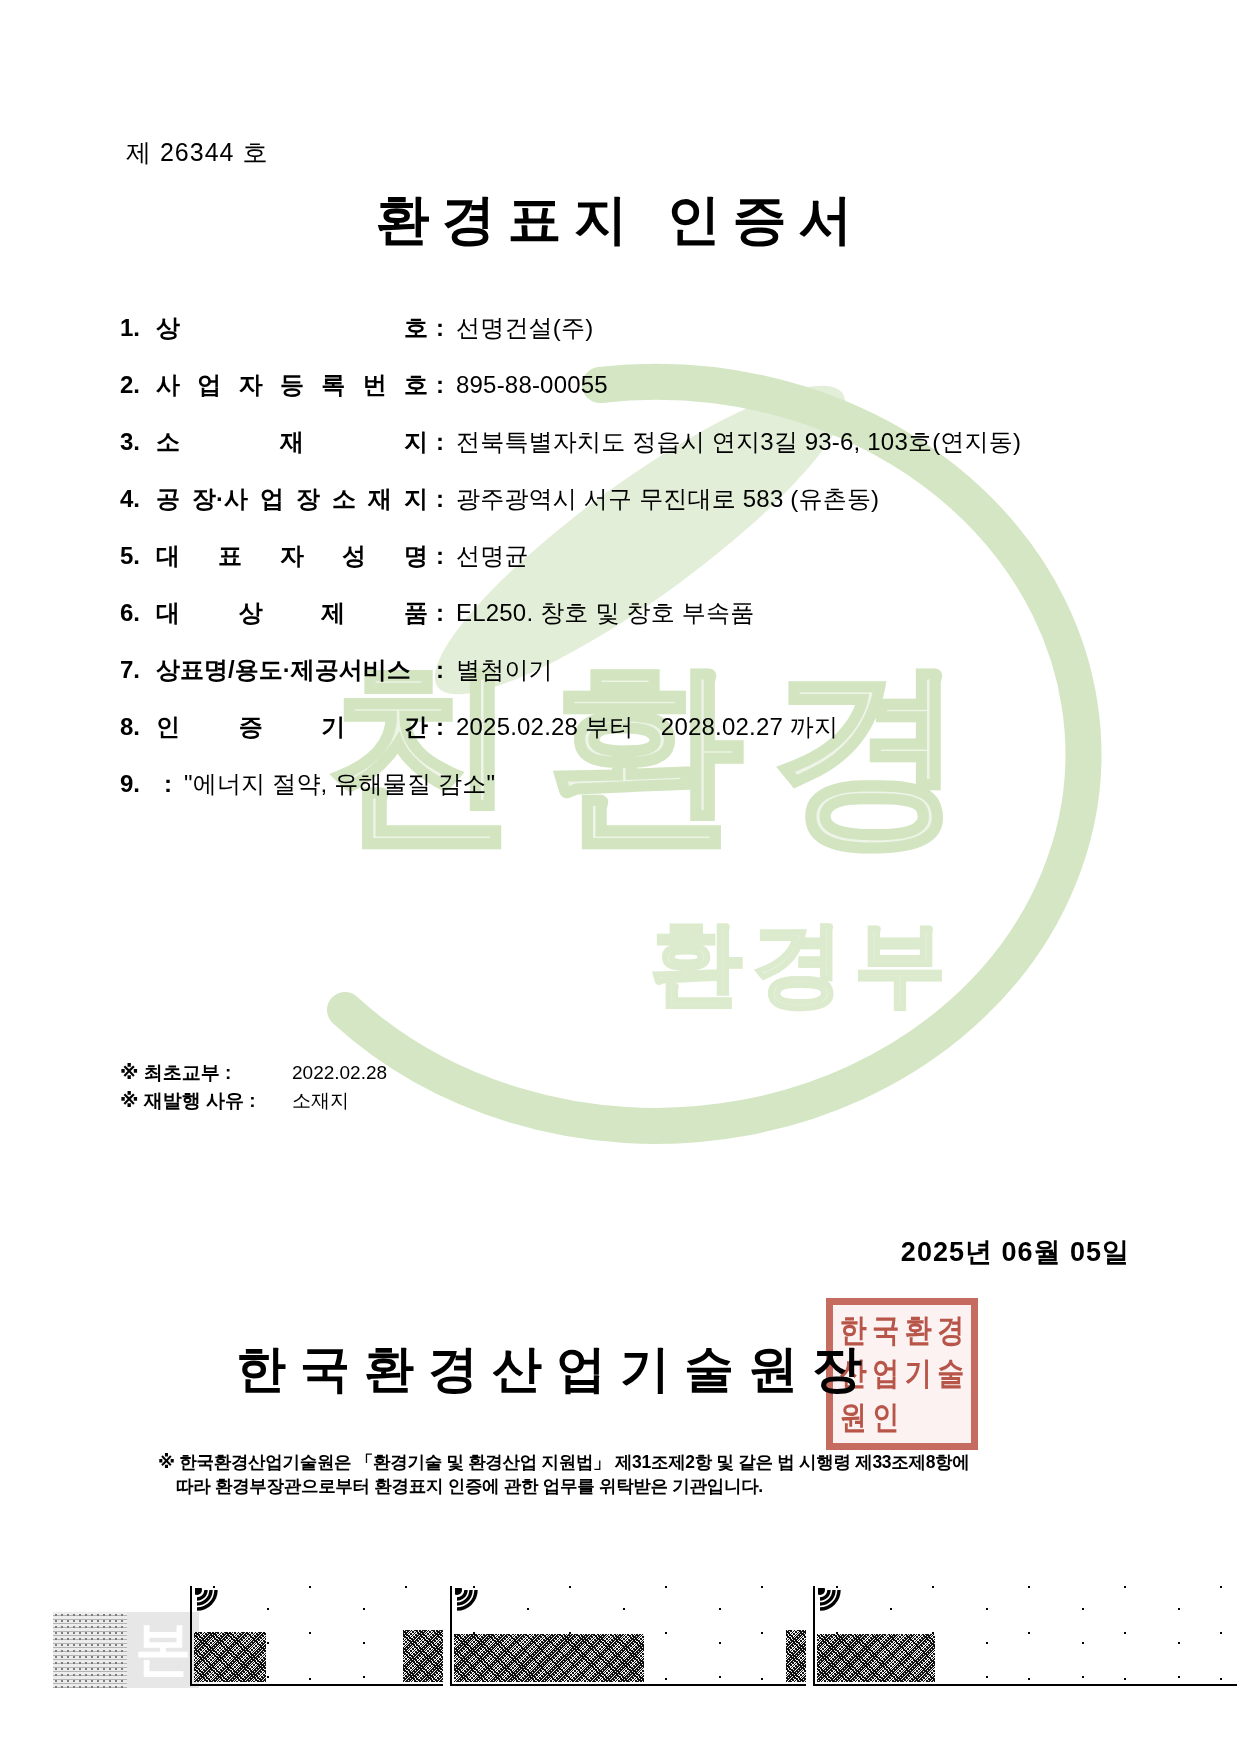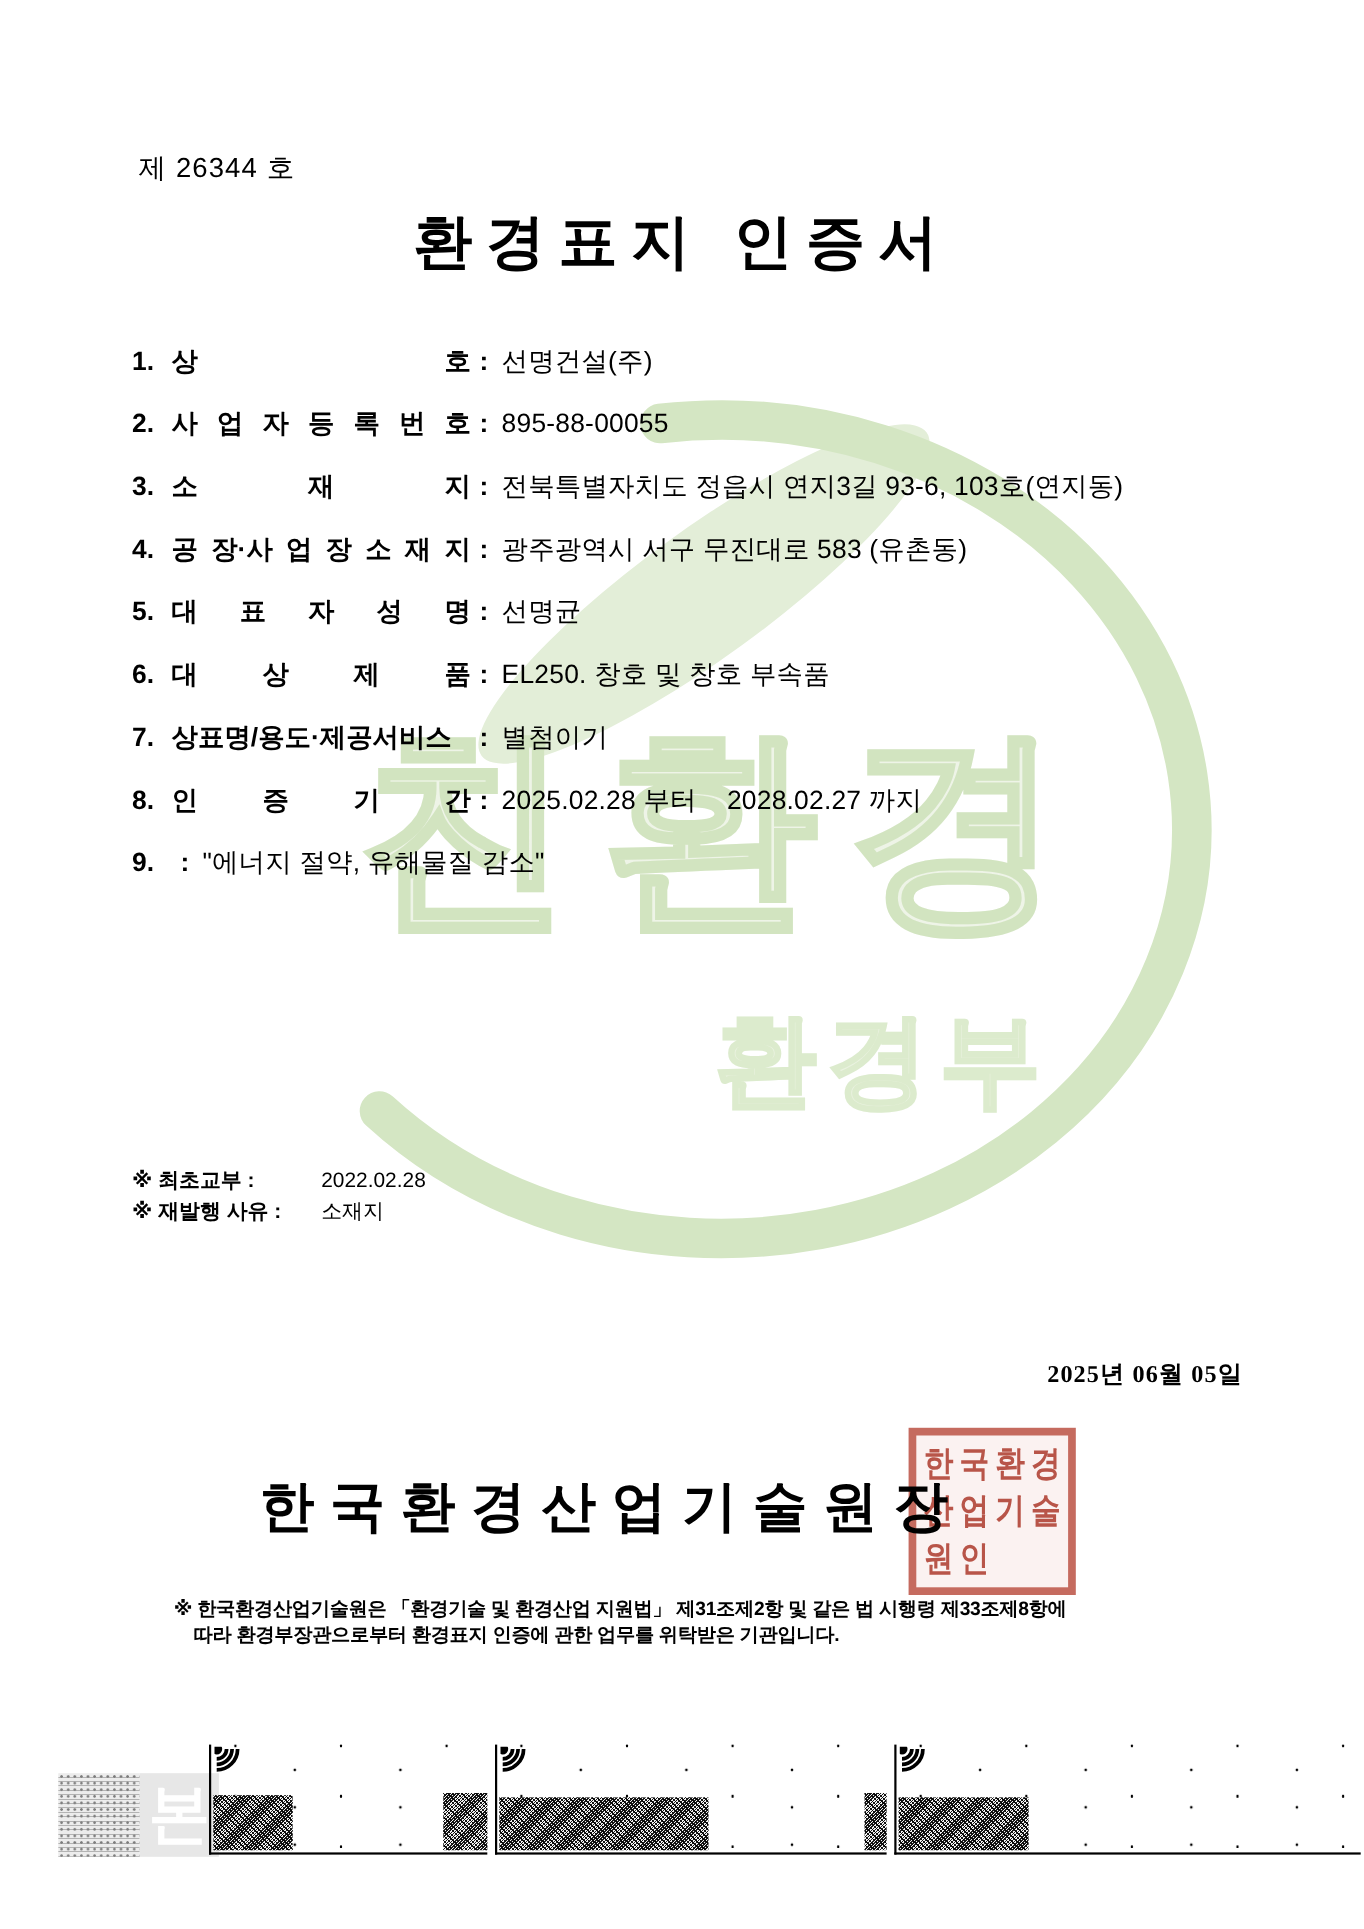--- a/index.html
+++ b/index.html
@@ -19,21 +19,21 @@
   .item .colon{font-weight:700;margin:0 12px 0 8px;flex:none;}
   .item .val{font-weight:400;white-space:pre-wrap;letter-spacing:.2px;}
 
   .legal{position:absolute;left:113px;top:926px;width:1040px;font-size:28px;font-weight:700;line-height:45px;letter-spacing:-.5px;}
 
   .notes{position:absolute;left:120px;top:1060px;font-size:19px;}
   .note-row{display:flex;height:28px;align-items:baseline;}
   .note-row .nlbl{width:172px;font-weight:700;flex:none;}
   .note-row .nval{font-weight:400;}
 
-  .issue-date{position:absolute;right:110px;top:1234px;font-size:22px;font-weight:700;letter-spacing:1px;font-family:Liberation Serif, serif;}
+  .issue-date{position:absolute;right:110px;top:1234px;font-size:27px;font-weight:700;letter-spacing:1px;}
 
   .issuer{position:absolute;left:236px;top:1336px;font-size:50px;font-weight:700;letter-spacing:14px;z-index:3;}
 
   .seal{position:absolute;left:826px;top:1298px;width:152px;height:152px;z-index:2;
         border:7px solid rgba(178,58,42,.8);background:rgba(214,120,104,.10);
         box-sizing:border-box;display:grid;grid-template-columns:repeat(4,1fr);
         align-items:center;justify-items:center;padding:4px;opacity:.92;}
   .seal span{font-family:"Liberation Serif","DejaVu Serif",serif;font-weight:700;font-size:27px;
         color:rgba(168,48,33,.88);transform:scaleY(1.18);line-height:1;}
 

